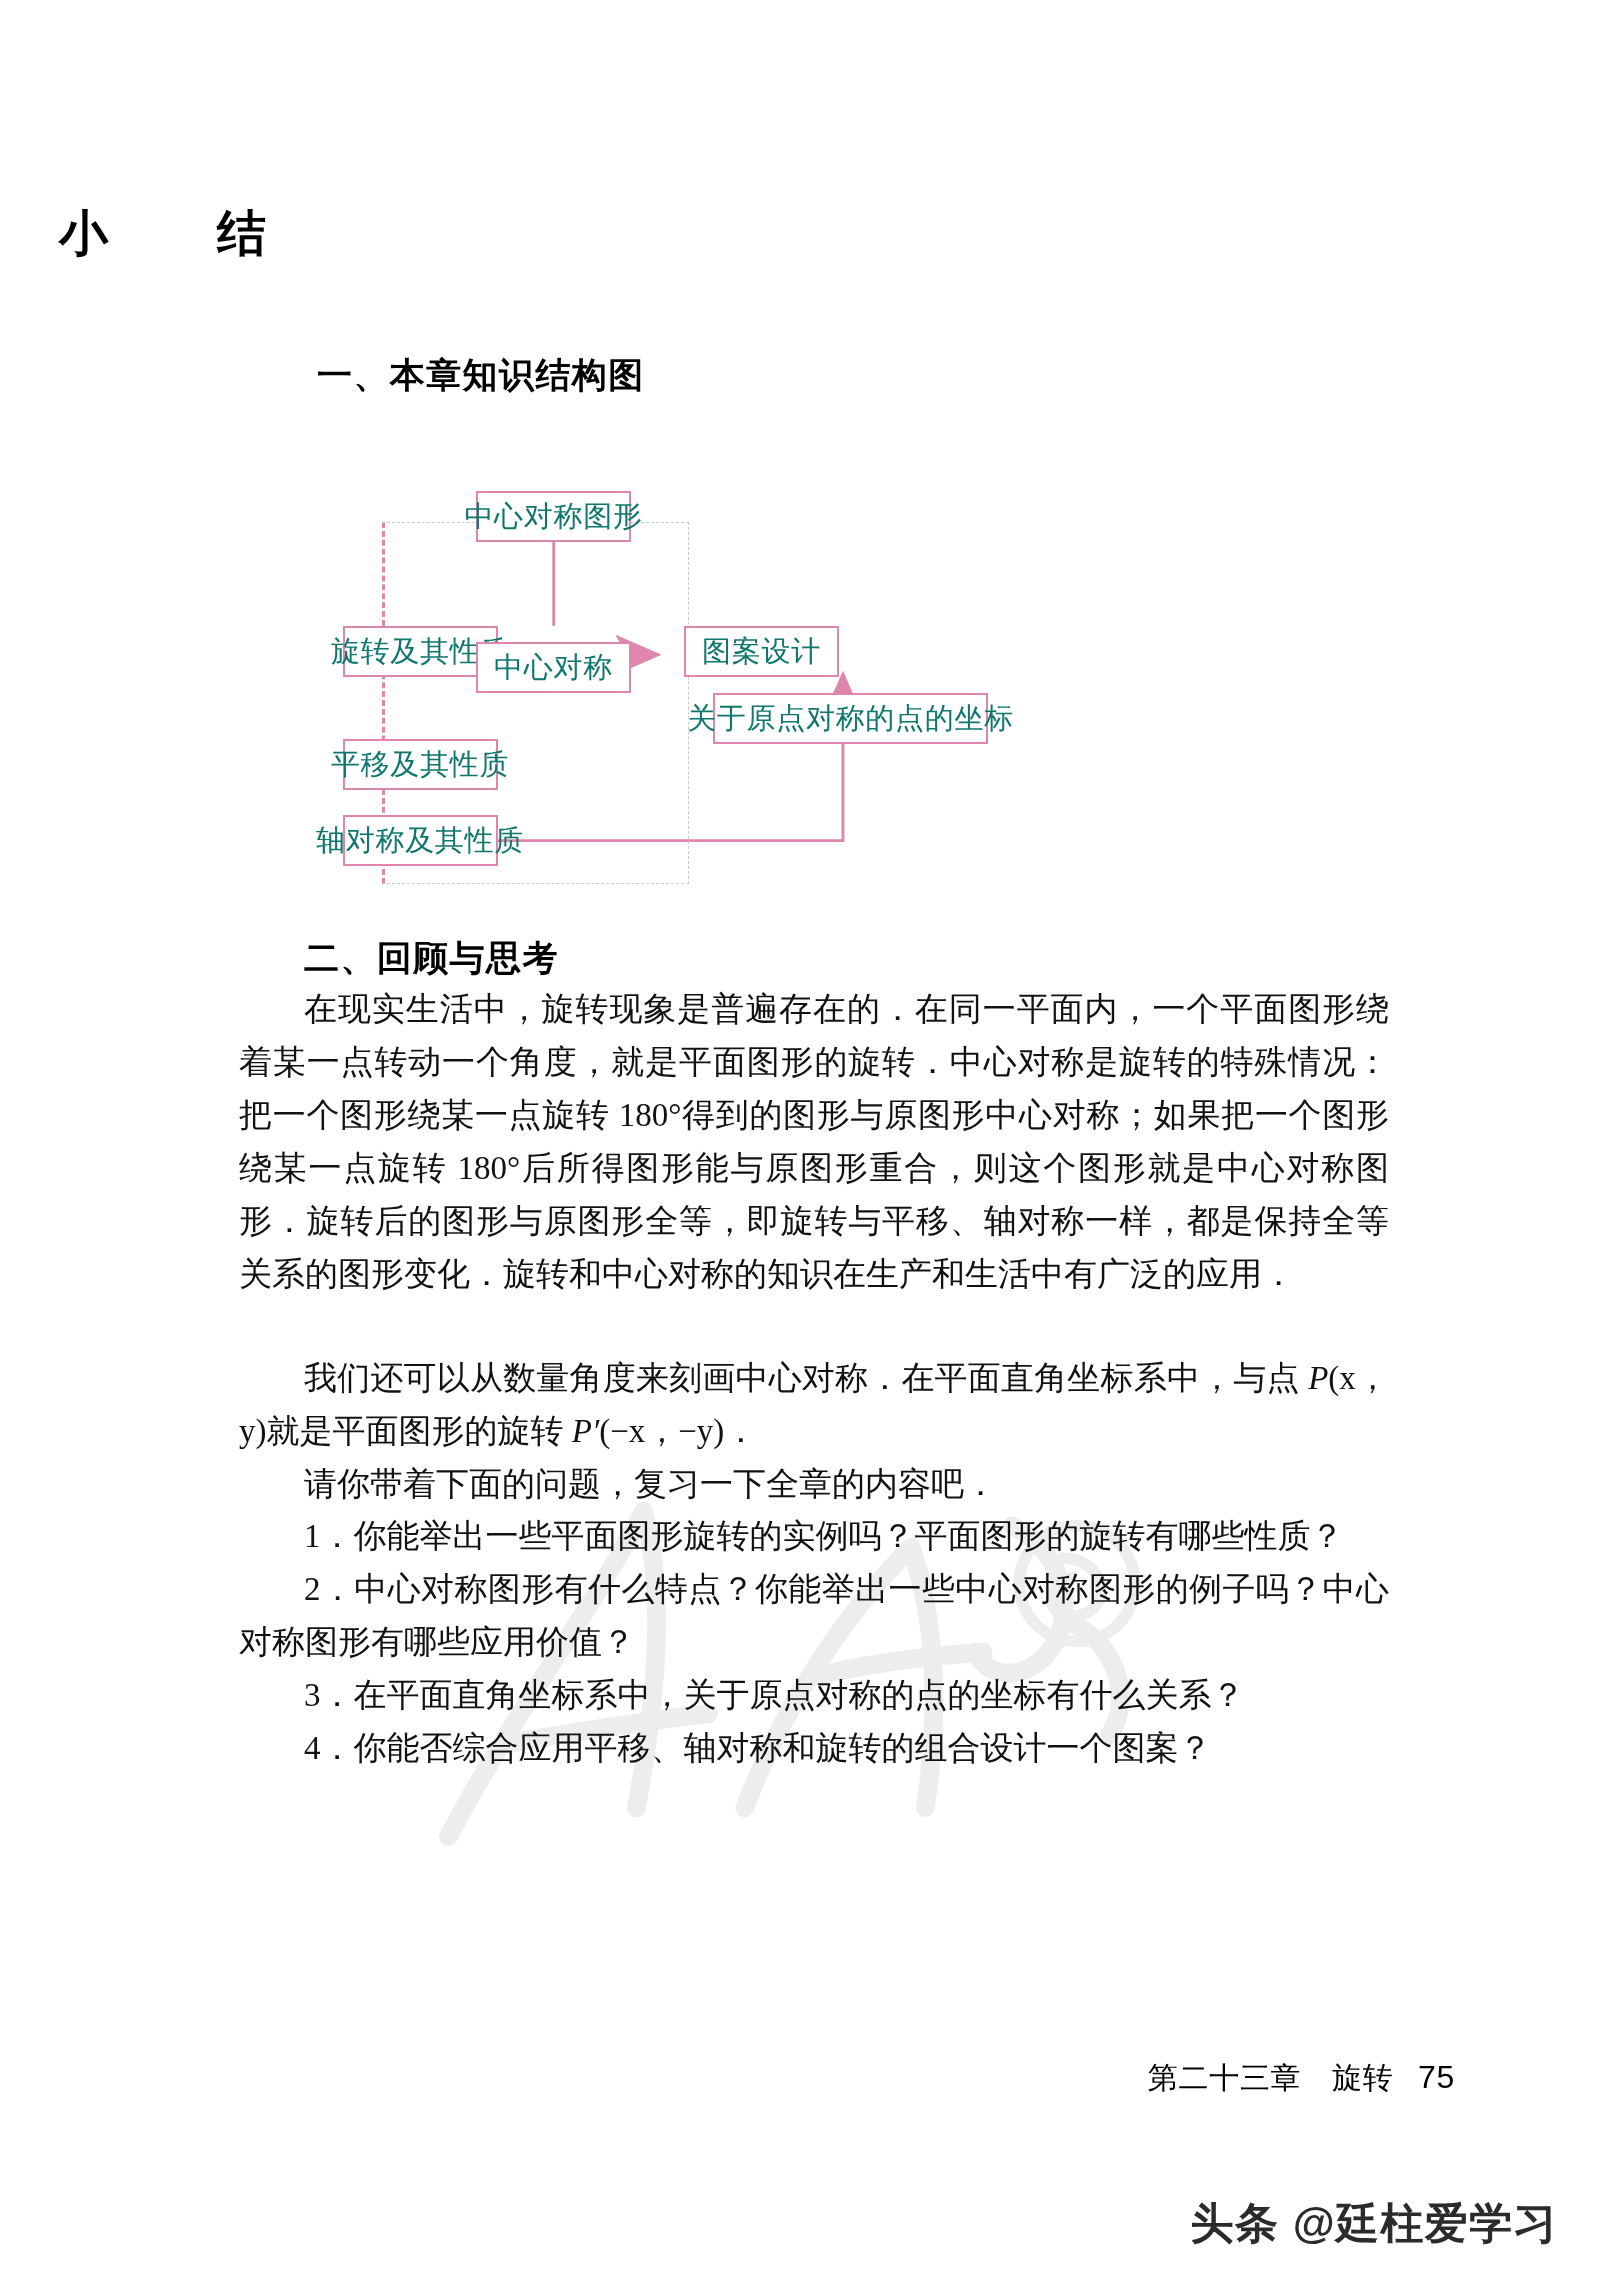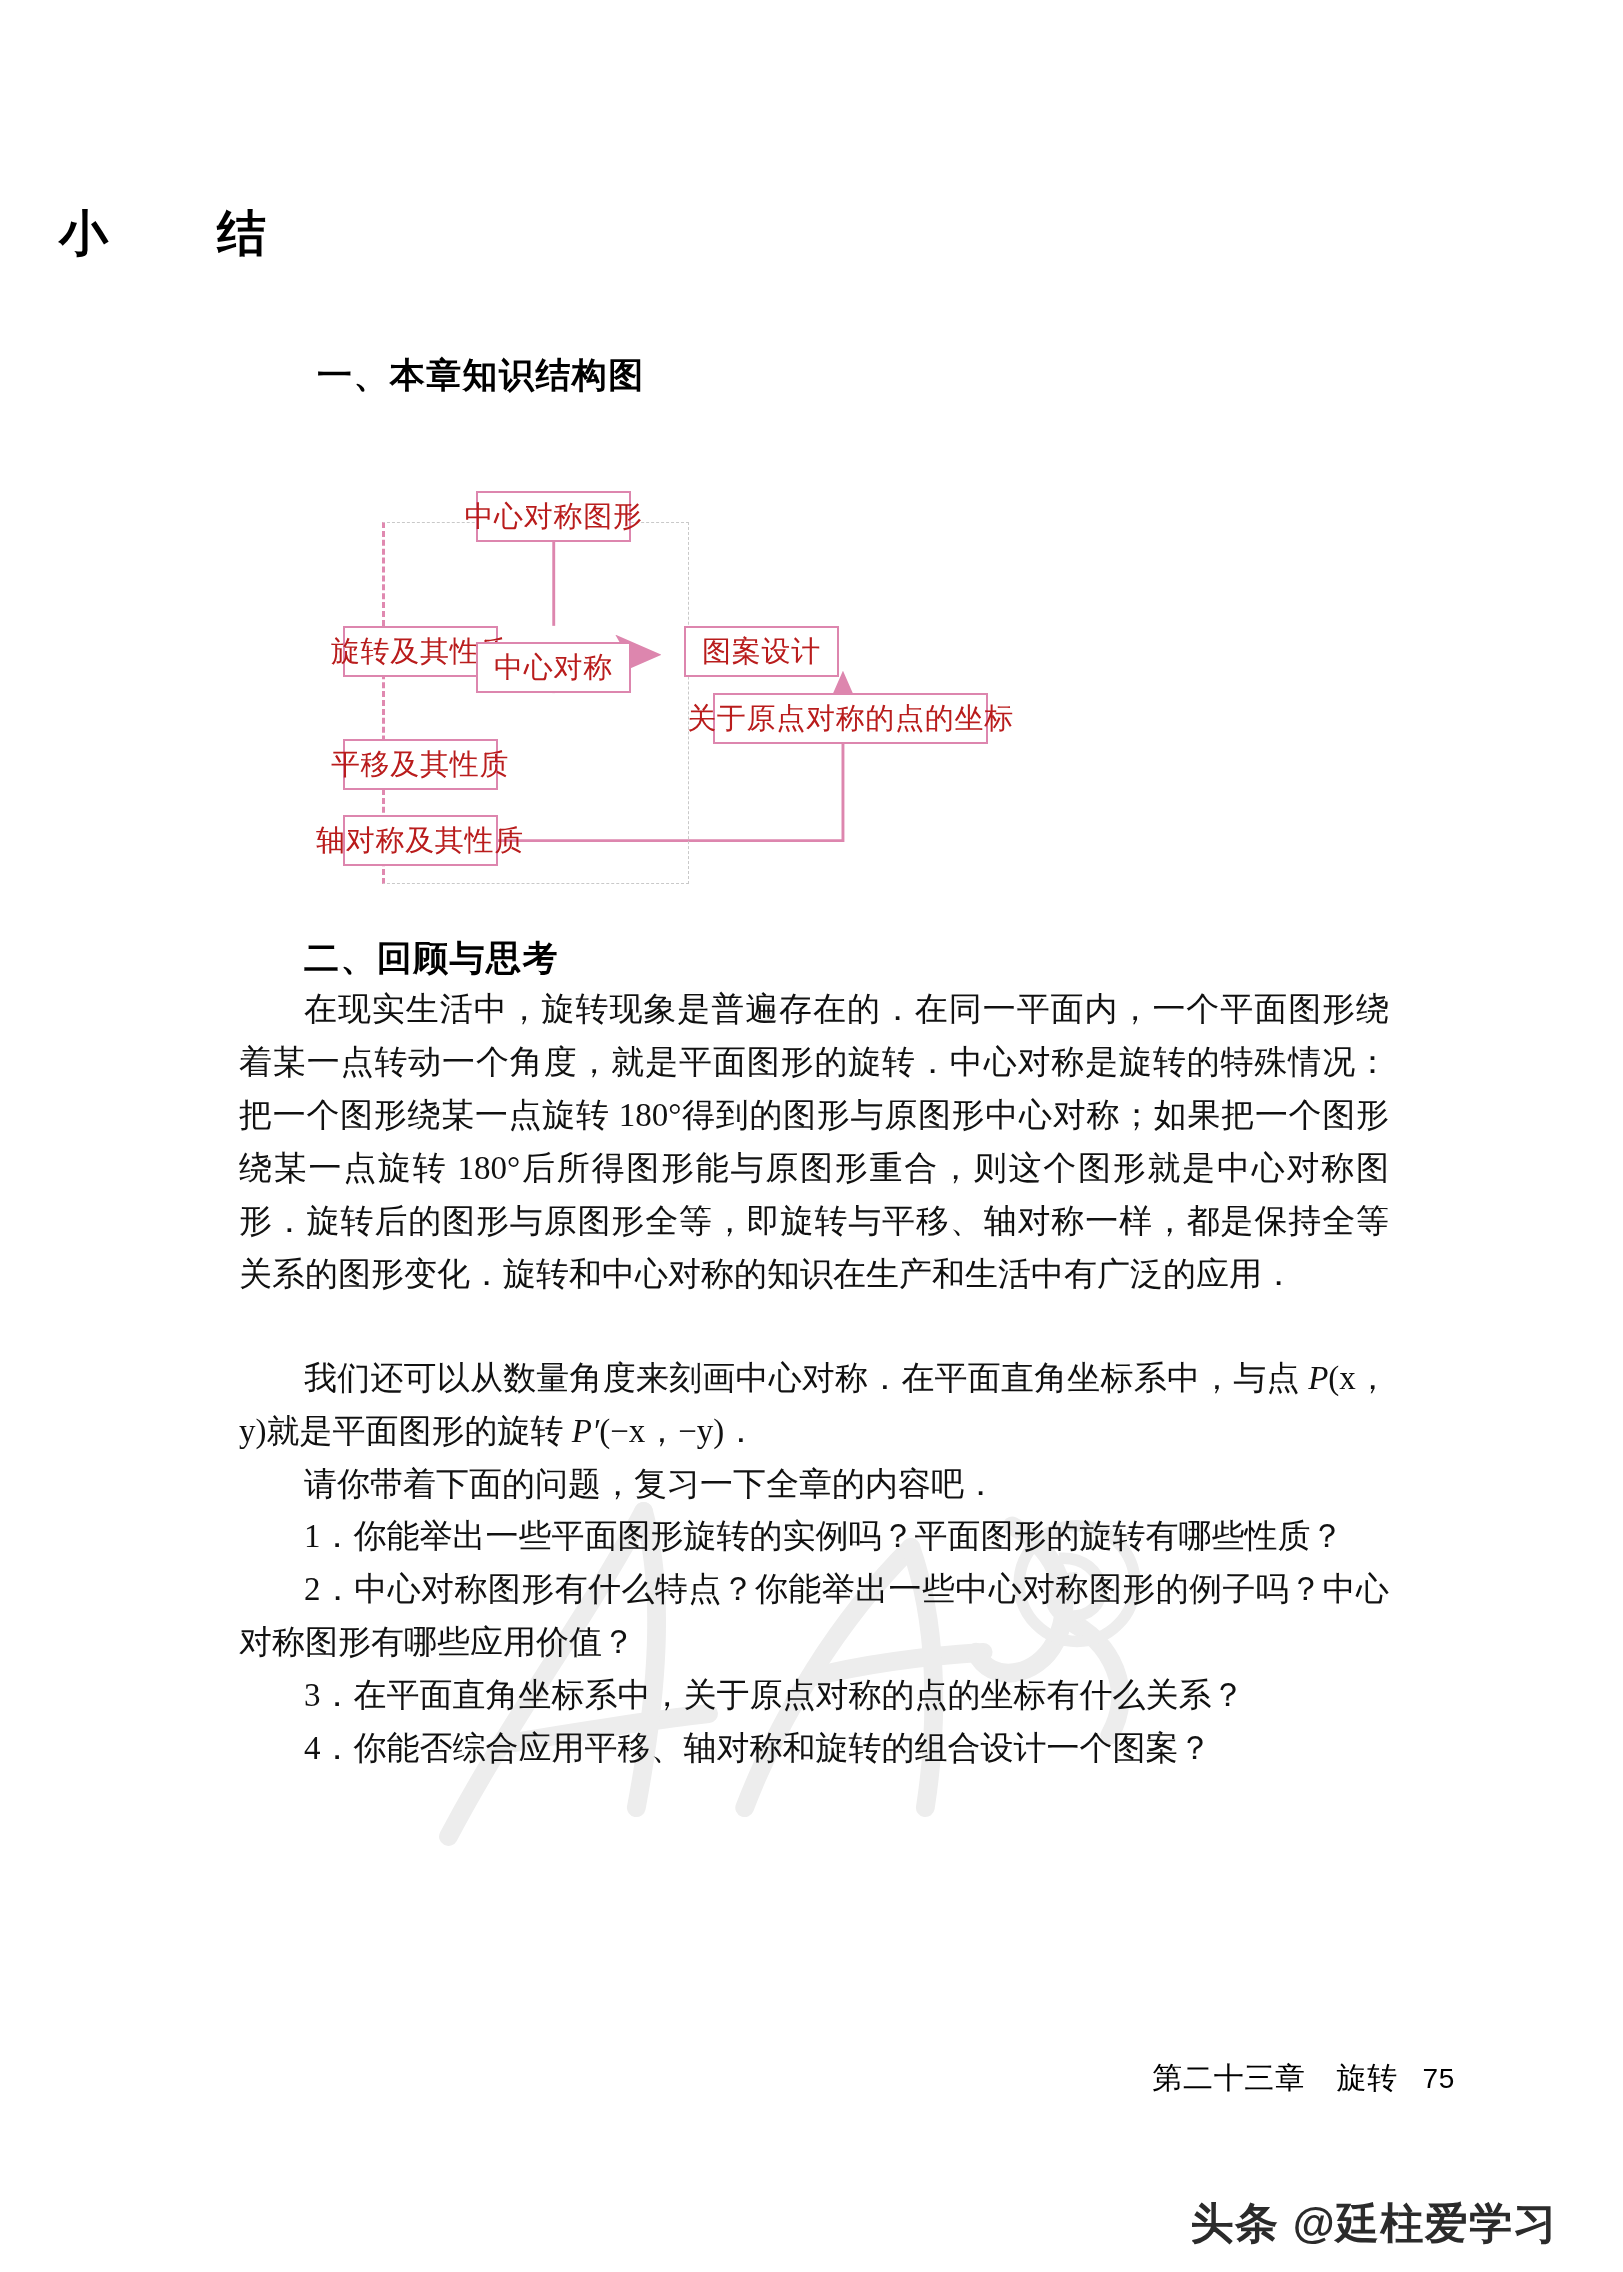--- a/index.html
+++ b/index.html
@@ -84,21 +84,21 @@
   .dbox {
     position: absolute;
     box-sizing: border-box;
     border: 2.2px solid #dd86ae;
     background: #ffffff;
     display: flex;
     align-items: center;
     justify-content: center;
     font-family: "Liberation Serif", "DejaVu Serif", serif;
     font-size: 29px;
-    color: #b91c1c;
+    color: #0f766e;
     white-space: nowrap;
     letter-spacing: 0.7px;
   }
 
   
   .dash-frame {
     position: absolute;
     box-sizing: border-box;
     border-top: 1.4px dashed #c9c9c9;
     border-right: 1.4px dashed #c9c9c9;
@@ -133,21 +133,21 @@
     top: 2058px;
     right: 168px;
     font-family: "Liberation Serif", "DejaVu Serif", serif;
     font-size: 30px;
     letter-spacing: 0.7px;
     white-space: nowrap;
   }
   .footer .pg {
     margin-left: 24.6px;
     font-family: "Liberation Sans", "DejaVu Sans", sans-serif;
-    font-size: 28px;
+    font-size: 32px;
   }
 </style>
 </head>
 <body>
 
 <div id="page">
 
   <div class="wm-script">
     <svg viewBox="0 0 1100 620" xmlns="http://www.w3.org/2000/svg">
       <g fill="none" stroke="#ededed" stroke-width="26" stroke-linecap="round" stroke-linejoin="round">

